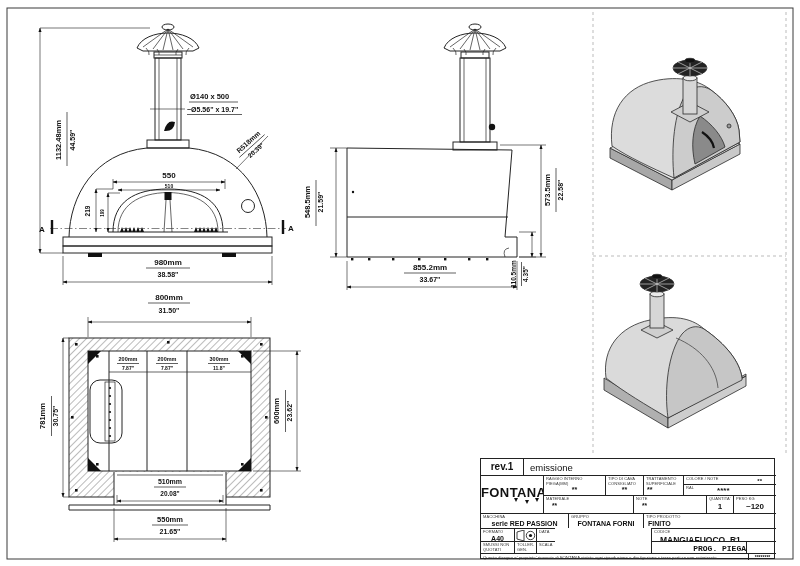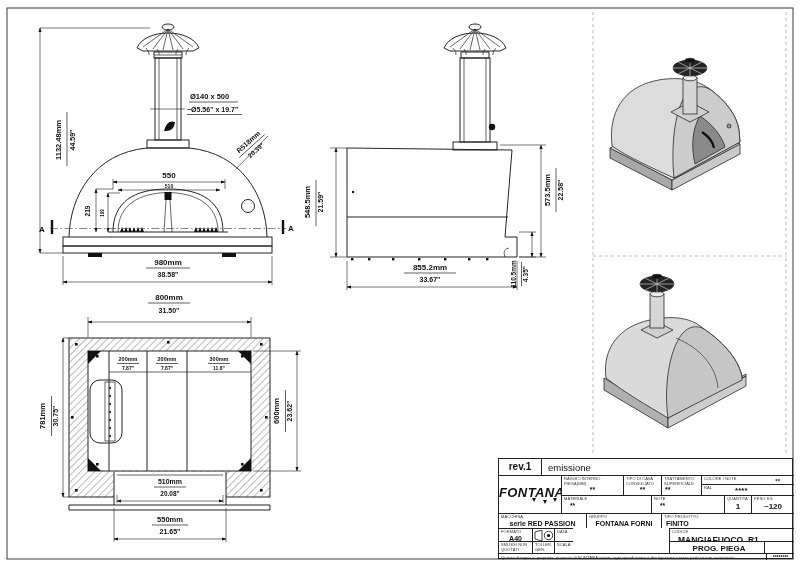--- a/index.html
+++ b/index.html
@@ -7,26 +7,26 @@
          font-family:"Liberation Sans",sans-serif;}
   svg{position:absolute;left:0;top:0;}
   svg text{fill:#111;font-family:"Liberation Sans",sans-serif;font-weight:700;}
   .ol{stroke:#242424;stroke-width:1;fill:none;}
   .olt{stroke:#242424;stroke-width:.7;fill:none;}
   .dl{stroke:#1c1c1c;stroke-width:.6;fill:none;}
   .fb{stroke:#1c1c1c;stroke-width:.7;}
   .cl{stroke:#333;stroke-width:.6;fill:none;stroke-dasharray:8 2.5 1.5 2.5;}
   .sep{stroke:#aaa;stroke-width:.8;fill:none;stroke-dasharray:3 3;}
   
-  #tb{position:absolute;left:498px;top:458px;width:295px;height:101px;background:#fff;
+  #tb{position:absolute;left:480px;top:458px;width:295px;height:101px;background:#fff;
       border:1px solid #222;box-sizing:border-box;font-family:"Liberation Sans",sans-serif;color:#111;}
   .cell{position:absolute;border-left:1px solid #222;border-top:1px solid #222;box-sizing:border-box;overflow:hidden;}
   .hdr{display:block;font-size:4px;line-height:4.5px;color:#333;padding:1px 1px 0 2px;letter-spacing:.1px;text-transform:uppercase;}
   .val{display:block;text-align:center;font-weight:700;}
-  .logo{font-weight:900;font-size:13px;letter-spacing:.4px;text-align:center;margin-top:9px;font-style:italic;}
+  .logo{font-weight:900;font-size:13px;letter-spacing:.4px;text-align:center;margin-top:9px;}
   .tri{position:absolute;width:0;height:0;border-left:2.5px solid transparent;border-right:2.5px solid transparent;border-top:4px solid #111;}
 </style>
 </head>
 <body>
 
 <div id="sheet">
 <svg width="800" height="566" viewBox="0 0 800 566">
   <defs>
     <marker id="arr" viewBox="0 0 10 10" refX="9" refY="5" markerWidth="8" markerHeight="8" orient="auto-start-reverse">
       <path d="M0,1.6 L10,5 L0,8.4 z" fill="#111"></path>
@@ -401,21 +401,21 @@
   <div class="cell" style="left:55px;top:82px;width:19px;height:12px;">
     <span class="hdr">SCALA</span>
   </div>
 
 
   <div class="cell" style="left:170px;top:69px;width:125px;height:13px;">
     <span class="hdr">CODICE</span>
     <span class="val" style="font-size:8.5px;text-align:left;padding-left:8px;">MANGIAFUOCO_R1</span>
   </div>
   <div class="cell" style="left:170px;top:82px;width:95px;height:12px;">
-    <span class="val" style="font-size:8px;text-align:center;padding:2px 0 0 4px;">PROG. PIEGA</span>
+    <span class="val" style="font-size:8px;text-align:right;padding:2px 0 0 4px;font-family:Liberation Mono, monospace;">PROG. PIEGA</span>
   </div>
   <div class="cell" style="left:265px;top:82px;width:30px;height:12px;"></div>
 
   <div class="cell" style="left:0;top:94px;width:267px;height:7px;border-left:none;">
     <span style="display:block;font-size:4.3px;font-weight:400;color:#333;padding:1px 0 0 2px;white-space:nowrap;">Questo disegno e' proprieta' riservata di FONTANA vietata ogni riproduzione o divulgazione a terze parti se non autorizzata</span>
   </div>
   <div class="cell" style="left:267px;top:94px;width:28px;height:7px;">
     <span style="display:block;font-size:5px;font-weight:700;text-align:center;">********</span>
   </div>
 </div>

